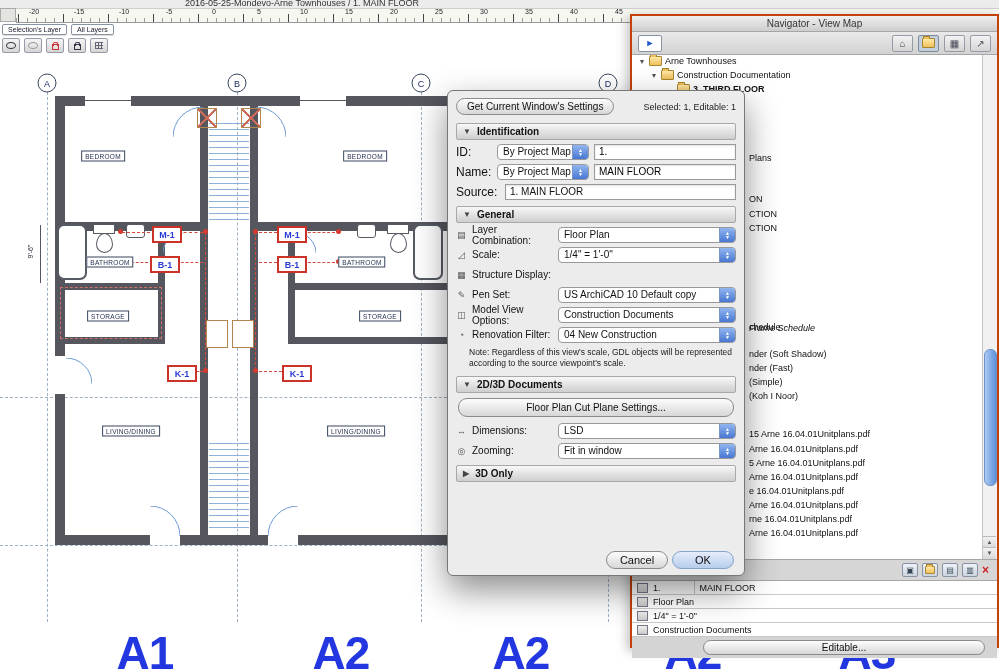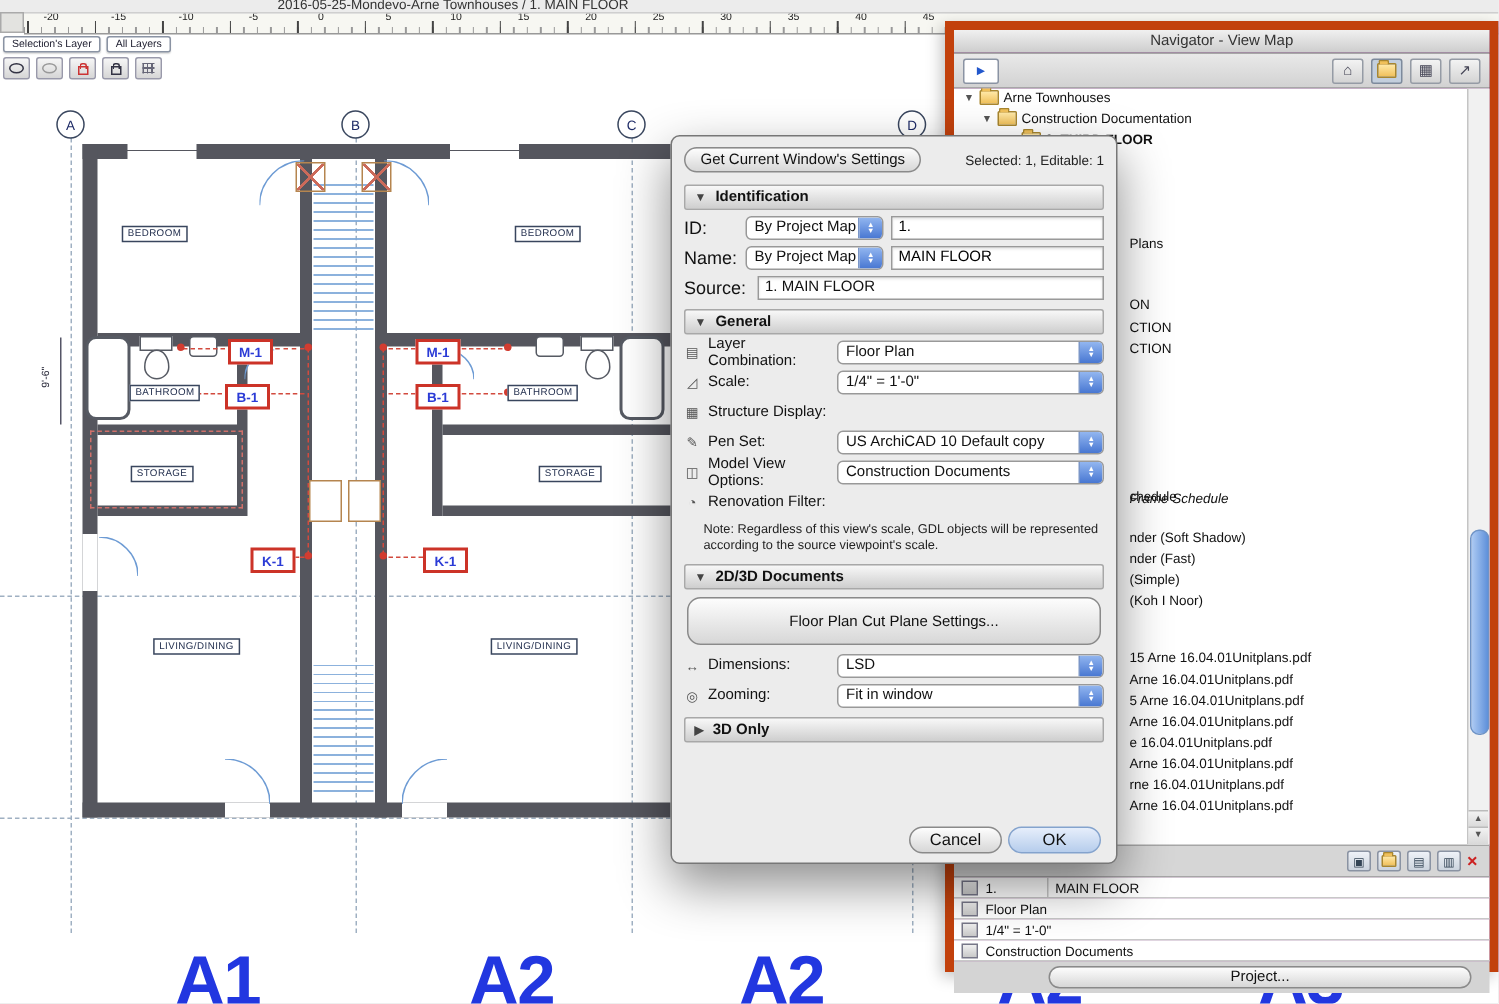--- a/index.html
+++ b/index.html
@@ -68,22 +68,22 @@
   .lock::before{content:"";position:absolute;left:0;top:-3px;width:3px;height:3px;border:1px solid #334;
        border-bottom:none;border-radius:2px 2px 0 0}
   .lock.red,{border-color:#c33}
   .lock.red{border-color:#c33}
   .lock.red::before{border-color:#c33}
   .grid9{width:8px;height:7px;background:
      repeating-linear-gradient(90deg,#667 0 1px,transparent 1px 3px),
      repeating-linear-gradient(0deg,#667 0 1px,transparent 1px 3px)}
 
   
-  #navigator{position:absolute;left:630px;top:14px;width:369px;height:634px;background:#701a75;
-       border:6px solid #c2410c;box-sizing:border-box;z-index:20;box-shadow:-3px 3px 10px rgba(0,0,0,.25)}
+  #navigator{position:absolute;left:630px;top:14px;width:369px;height:634px;background:#0c4a6e;
+       border:2px solid #c2410c;box-sizing:border-box;z-index:20;box-shadow:-3px 3px 10px rgba(0,0,0,.25)}
   .nav-title{height:15px;background:linear-gradient(#f0f0f0,#cdcdcd);border-bottom:1px solid #a6a6a6;
        font-size:10px;color:#333;text-align:center;line-height:15px}
   .nav-toolbar{height:22px;display:flex;align-items:center;padding:0 6px;gap:3px;
        background:linear-gradient(#e9e9e9,#d2d2d2);border-bottom:1px solid #a6a6a6}
   .chooser{width:22px;height:15px;border:1px solid #8a93a3;background:#fff;border-radius:2px;
        color:#2257cc;font-size:9px;line-height:14px;text-align:center}
   .navtab{width:19px;height:15px;border:1px solid #959ba5;border-radius:2px;margin-left:2px;
        background:linear-gradient(#f3f3f3,#d4d4d4);display:flex;align-items:center;justify-content:center;
        font-size:10px;color:#445}
   .navtab.active{background:#c3cfdd;border-color:#7d8a9c}
@@ -145,21 +145,21 @@
         border-left:1px solid #7a96c8;display:flex;flex-direction:column;align-items:center;justify-content:center}
   .dd .stp i{font-style:normal;font-size:5px;line-height:4px;color:#fff}
   .w92{width:92px;flex:none}
   .w178{width:178px;flex:none}
   .grow{flex:1}
   .txt{height:16px;border:1px solid #999;background:#fff;font-size:10px;padding:0 4px;
         font-family:"Liberation Sans",sans-serif;box-shadow:inset 0 1px 2px rgba(0,0,0,.12);box-sizing:border-box;
         display:flex;align-items:center}
   input.txt{outline:none}
   .note{font-size:8.5px;color:#222;line-height:1.3;margin:1px 2px 1px 13px}
-  .cutplane{height:32px;border-radius:9px;margin:2px 2px;width:calc(100% - 4px)}
+  .cutplane{height:19px;border-radius:9px;margin:2px 2px;width:calc(100% - 4px)}
   .chkrow{display:flex;align-items:center;gap:5px;height:14px;margin-left:3px;font-size:10px}
   .chk{width:10px;height:10px;background:#fff;border:1px solid #888;border-radius:2px;
         box-shadow:inset 0 1px 1px rgba(0,0,0,.15)}
   .dlg-foot{margin-top:auto;display:flex;justify-content:flex-end;gap:4px;padding:4px 2px 0}
   .btn{height:18px;min-width:62px;border-radius:9px;font-size:11px}
   .ok{background:linear-gradient(#e6eefb,#b6cdec);border-color:#84a3cd}
 </style>
 </head>
 <body>
 
@@ -415,21 +415,21 @@
   </div>
   <div class="prow">
     <span class="pico"></span>
     <span>1/4" = 1'-0"</span>
   </div>
   <div class="prow">
     <span class="pico"></span>
     <span>Construction Documents</span>
   </div>
   <div class="nav-settings">
-    <button class="pill settings-btn">Project...</button>
+    <button class="pill settings-btn">Editable...</button>
   </div>
 </div>
 
 <div id="dialog">
   <div class="dlg-body">
     <div class="topline">
       <button class="pill getcur">Get Current Window's Settings</button>
       <span class="selinfo">Selected: 1, Editable: 1</span>
     </div>
 
@@ -512,20 +512,27 @@
         <span>Construction Documents</span>
         <span class="stp">
             <i>▲</i>
             <i>▼</i>
           </span>
       </div>
     </div>
     <div class="row">
       <span class="mini">◔</span>
       <span class="glbl">Renovation Filter:</span>
+      <div class="dd w178">
+        <span>04 New Construction</span>
+        <span class="stp">
+            <i>▲</i>
+            <i>▼</i>
+          </span>
+      </div>
     </div>
     <div class="note">Note: Regardless of this view's scale, GDL objects will be represented according to the source viewpoint's scale.</div>
 
     <div class="sec">
       <span class="disc2">▼</span>
       <span>2D/3D Documents</span>
     </div>
     <button class="pill cutplane">Floor Plan Cut Plane Settings...</button>
     <div class="row">
       <span class="mini">↔</span>

